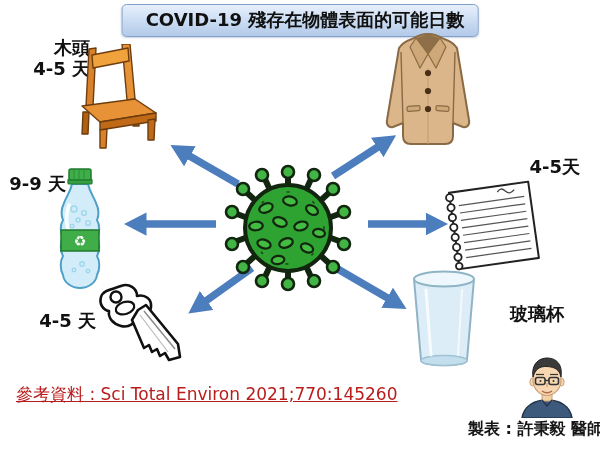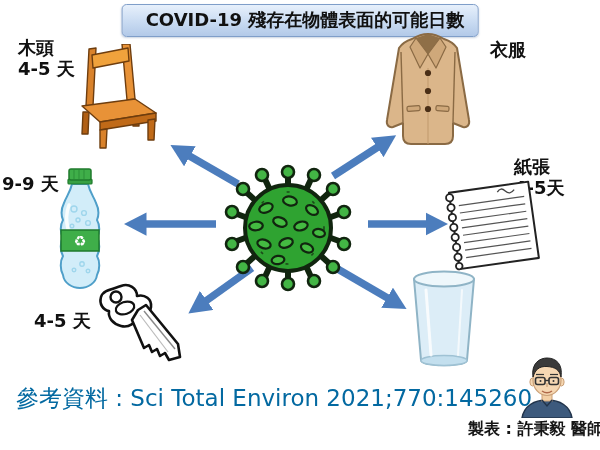--- a/index.html
+++ b/index.html
@@ -9,28 +9,29 @@
   }
   .title-box{
     position:absolute;left:50%;top:4px;transform:translateX(-50%);
     white-space:nowrap;padding:3px 13px 4px 23px;
     background:linear-gradient(#e7f0fb,#c9dbf2 55%,#b2c9e8);
     border:1px solid #7f9ec9;border-radius:5px;
     font-size:18px;font-weight:bold;color:#111;
     box-shadow:0 1px 2px rgba(100,130,170,.35);
   }
   .item-label{
-    position:absolute;text-align:left;color:#111;
+    position:absolute;text-align:right;color:#111;
     font-size:18px;font-weight:600;line-height:21px;white-space:nowrap;
   }
   .icon-wrap{position:absolute;}
   .arrow-layer{position:absolute;left:0;top:0;pointer-events:none;}
   .reference{
-    position:absolute;left:16px;top:383px;font-size:23px;font-weight:500;color:#0369a1;
+    position:absolute;left:16px;top:383px;font-size:17px;font-weight:500;color:#b91c1c;
     white-space:nowrap;
+    text-decoration:underline;
   }
   .credit{
     position:absolute;left:468px;top:419px;font-size:16px;font-weight:bold;color:#161616;
     white-space:nowrap;
   }
 </style>
 </head>
 <body>
 
 <div class="canvas">
@@ -139,21 +140,20 @@
       <rect x="23" y="74" width="13" height="5" rx="1.5" fill="#cfa87a" stroke="#8a6a44" stroke-width="1.2" transform="rotate(-4 29 76)"></rect>
       <rect x="52" y="74" width="13" height="5" rx="1.5" fill="#cfa87a" stroke="#8a6a44" stroke-width="1.2" transform="rotate(4 58 76)"></rect>
       <g fill="#4a2f17">
           <circle cx="44" cy="41" r="3.1"></circle>
           <circle cx="44" cy="59" r="3.1"></circle>
           <circle cx="44" cy="77" r="3.1"></circle>
         </g>
     </svg>
   </div>
   <div class="item-label" style="left:490px;top:39px;width:62px;">
-    <div>衣服</div>
   </div>
 
   <div class="item-label" style="left:2px;top:173px;width:64px;">
     <div>9-9 天</div>
   </div>
   <div class="icon-wrap" style="left:52px;top:167px;">
     <svg width="56" height="126" viewBox="0 0 56 126">
       <path d="M20,17 L36,17 C38,26 42,30 44,36 C47,42 47,48 45,53 C48,58 48,66 45,70 C48,75 48,84 45,89 C48,94 48,103 45,108 C44,116 36,121 28,121 C20,121 12,116 11,108 C8,103 8,94 11,89 C8,84 8,75 11,70 C8,66 8,58 11,53 C9,48 9,42 12,36 C14,30 18,26 20,17 Z" fill="#d2edf9" stroke="#4f9fc9" stroke-width="2" stroke-linejoin="round"></path>
       <path d="M17,38 C14,46 14,54 16,62" stroke="#ffffff" stroke-width="3.5" fill="none" opacity="0.85" stroke-linecap="round"></path>
       <g fill="none" stroke="#9fd6ec" stroke-width="1.4">
@@ -172,21 +172,20 @@
       <rect x="17" y="2" width="22" height="11" rx="2" fill="#3fae49" stroke="#1f7a2c" stroke-width="1.5"></rect>
       <g stroke="#2c8f38" stroke-width="1">
           <line x1="22" y1="3" x2="22" y2="12"></line>
           <line x1="27" y1="3" x2="27" y2="12"></line>
           <line x1="32" y1="3" x2="32" y2="12"></line>
         </g>
     </svg>
   </div>
 
   <div class="item-label" style="left:514px;top:156px;width:66px;">
-    <div>紙張</div>
     <div>4-5天</div>
   </div>
   <div class="icon-wrap" style="left:440px;top:180px;">
     <svg width="106" height="92" viewBox="0 0 106 92">
       <g transform="rotate(-8 53 46)">
         <rect x="14" y="7" width="80" height="77" fill="#ffffff" stroke="#222" stroke-width="2" stroke-linejoin="round"></rect>
         <g stroke="#555" stroke-width="1.2">
           <line x1="22" y1="21" x2="88" y2="21"></line>
             <line x1="22" y1="28.5" x2="88" y2="28.5"></line>
           <line x1="22" y1="36" x2="88" y2="36"></line>
@@ -228,20 +227,21 @@
   <div class="icon-wrap" style="left:406px;top:268px;">
     <svg width="76" height="104" viewBox="0 0 76 104">
       <path d="M8,11 L15,92 C15,99 61,99 61,92 L68,11 Z" fill="#dcedf7" stroke="#8fb4c6" stroke-width="2" stroke-linejoin="round"></path>
       <ellipse cx="38" cy="92.5" rx="23" ry="5" fill="#c3dfee" stroke="#9fc2d4" stroke-width="1.4"></ellipse>
       <ellipse cx="38" cy="11" rx="30" ry="7.5" fill="#eef7fb" stroke="#8fb4c6" stroke-width="2"></ellipse>
       <path d="M20,22 L25,87" stroke="#ffffff" stroke-width="3" opacity="0.8" stroke-linecap="round"></path>
       <path d="M56,22 L52,87" stroke="#ffffff" stroke-width="2" opacity="0.7" stroke-linecap="round"></path>
     </svg>
   </div>
   <div class="item-label" style="left:484px;top:303px;width:80px;">
+    <div>玻璃杯</div>
   </div>
 
   <div class="reference">參考資料 : Sci Total Environ 2021;770:145260</div>
 
   <div class="icon-wrap" style="left:516px;top:356px;">
     <svg width="62" height="62" viewBox="0 0 62 62">
       <path d="M6,62 C8,50 18,44 31,44 C44,44 54,50 56,62 Z" fill="#3d5a7d" stroke="#22344b" stroke-width="1.5" stroke-linejoin="round"></path>
       <rect x="26" y="34" width="10" height="11" fill="#f3cfa5" stroke="#caa077" stroke-width="1"></rect>
       <path d="M26,44 L31,50 L36,44" fill="none" stroke="#22344b" stroke-width="1.4"></path>
       <ellipse cx="16.5" cy="26" rx="2.6" ry="4" fill="#f6d7b2" stroke="#caa077" stroke-width="1"></ellipse>

